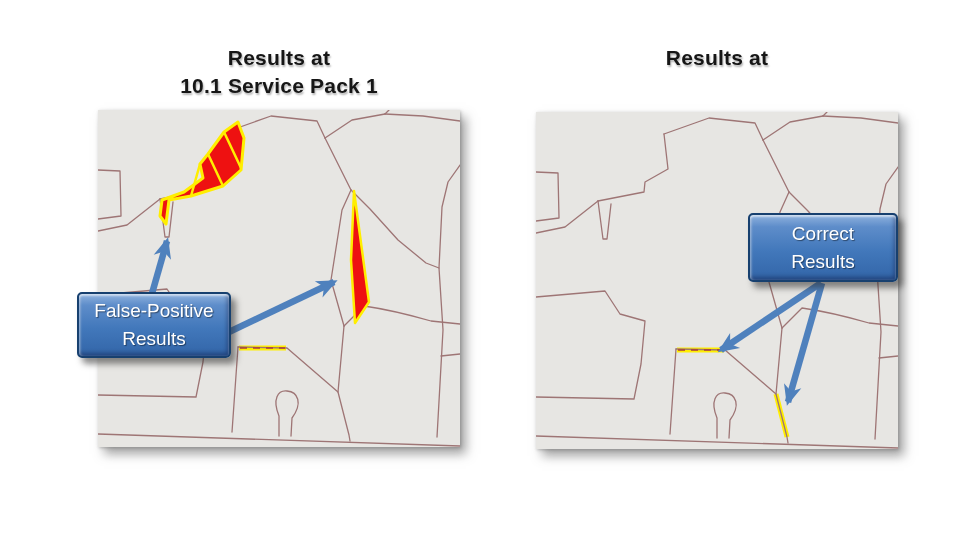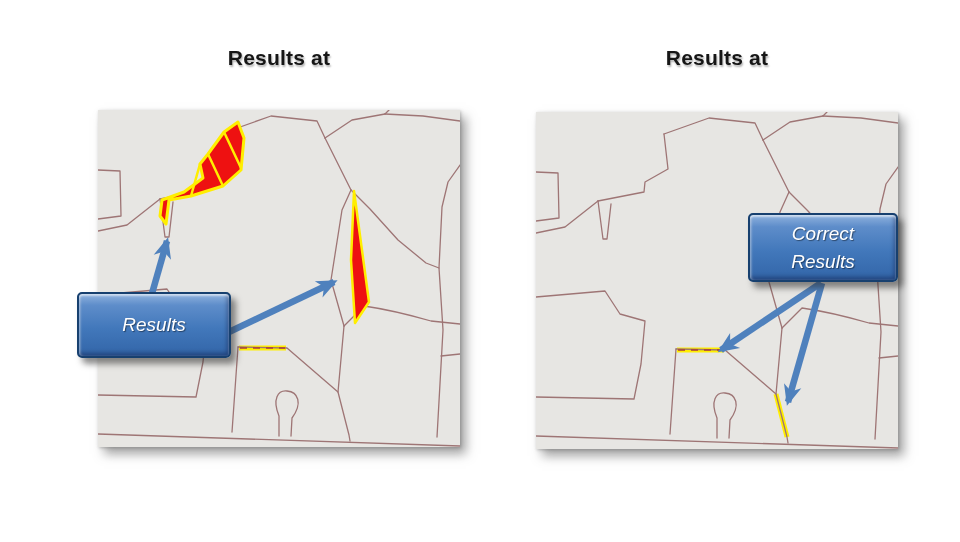--- a/index.html
+++ b/index.html
@@ -51,21 +51,20 @@
     line-height:28px;
     border:2px solid var(--callout_border,#17406f);
     border-radius:5px;
     background:linear-gradient(180deg,#8fb2de 0%, #5e8dca 18%, #4278bb 55%, #3265a8 100%);
     box-shadow:
       5px 6px 6px rgba(45,45,45,0.55),
       inset 0 2px 2px rgba(255,255,255,0.55),
       inset 2px 0 2px rgba(255,255,255,0.25),
       inset -2px -3px 4px rgba(0,0,40,0.35);
     text-shadow:1px 1px 1px rgba(0,0,0,0.45);
-    font-style:italic;
   }
   .callout.left-callout{left:77px;top:292px;width:150px;height:62px;}
   .callout.right-callout{left:748px;top:213px;width:146px;height:65px;}
 </style>
 </head>
 <body>
 
 <div class="slide">
 
   <svg class="defs-svg" aria-hidden="true">
@@ -93,20 +92,21 @@
         <path d="M 62 89 L 29 115 L 0 121"></path>
       </g>
       <marker id="ah" markerUnits="userSpaceOnUse" markerWidth="24" markerHeight="22" refX="18" refY="10" orient="auto">
         <path d="M1 1 L22 10 L1 19 L7 10 Z" style="fill:var(--arrow_blue,#4f81bd)"></path>
       </marker>
     </defs>
   </svg>
 
   <div class="panel-title left">
     <div>Results at</div>
+    <div>10.1 Service Pack 1</div>
   </div>
   <div class="panel-title right">
     <div>Results at</div>
   </div>
 
   <div class="map left-map">
     <svg viewBox="0 0 362 337" preserveAspectRatio="none">
 
       <line x1="141" y1="238" x2="188" y2="238" style="stroke:var(--highlight_yellow,#ffee00)" stroke-width="5"></line>
       <use href="#basemap"></use>
@@ -129,20 +129,21 @@
   </div>
 
   <svg class="arrows" viewBox="0 0 960 542">
     <line x1="151" y1="297" x2="167" y2="241" style="stroke:var(--arrow_blue,#4f81bd)" stroke-width="6.5" marker-end="url(#ah)"></line>
     <line x1="229" y1="332" x2="334" y2="282" style="stroke:var(--arrow_blue,#4f81bd)" stroke-width="6.5" marker-end="url(#ah)"></line>
     <line x1="821" y1="283" x2="721" y2="350" style="stroke:var(--arrow_blue,#4f81bd)" stroke-width="6.5" marker-end="url(#ah)"></line>
     <line x1="822" y1="283" x2="788" y2="402" style="stroke:var(--arrow_blue,#4f81bd)" stroke-width="6.5" marker-end="url(#ah)"></line>
   </svg>
 
   <div class="callout left-callout">
+    <div>False-Positive</div>
     <div>Results</div>
   </div>
   <div class="callout right-callout">
     <div>Correct</div>
     <div>Results</div>
   </div>
 
 </div>
 
 </body></html>

